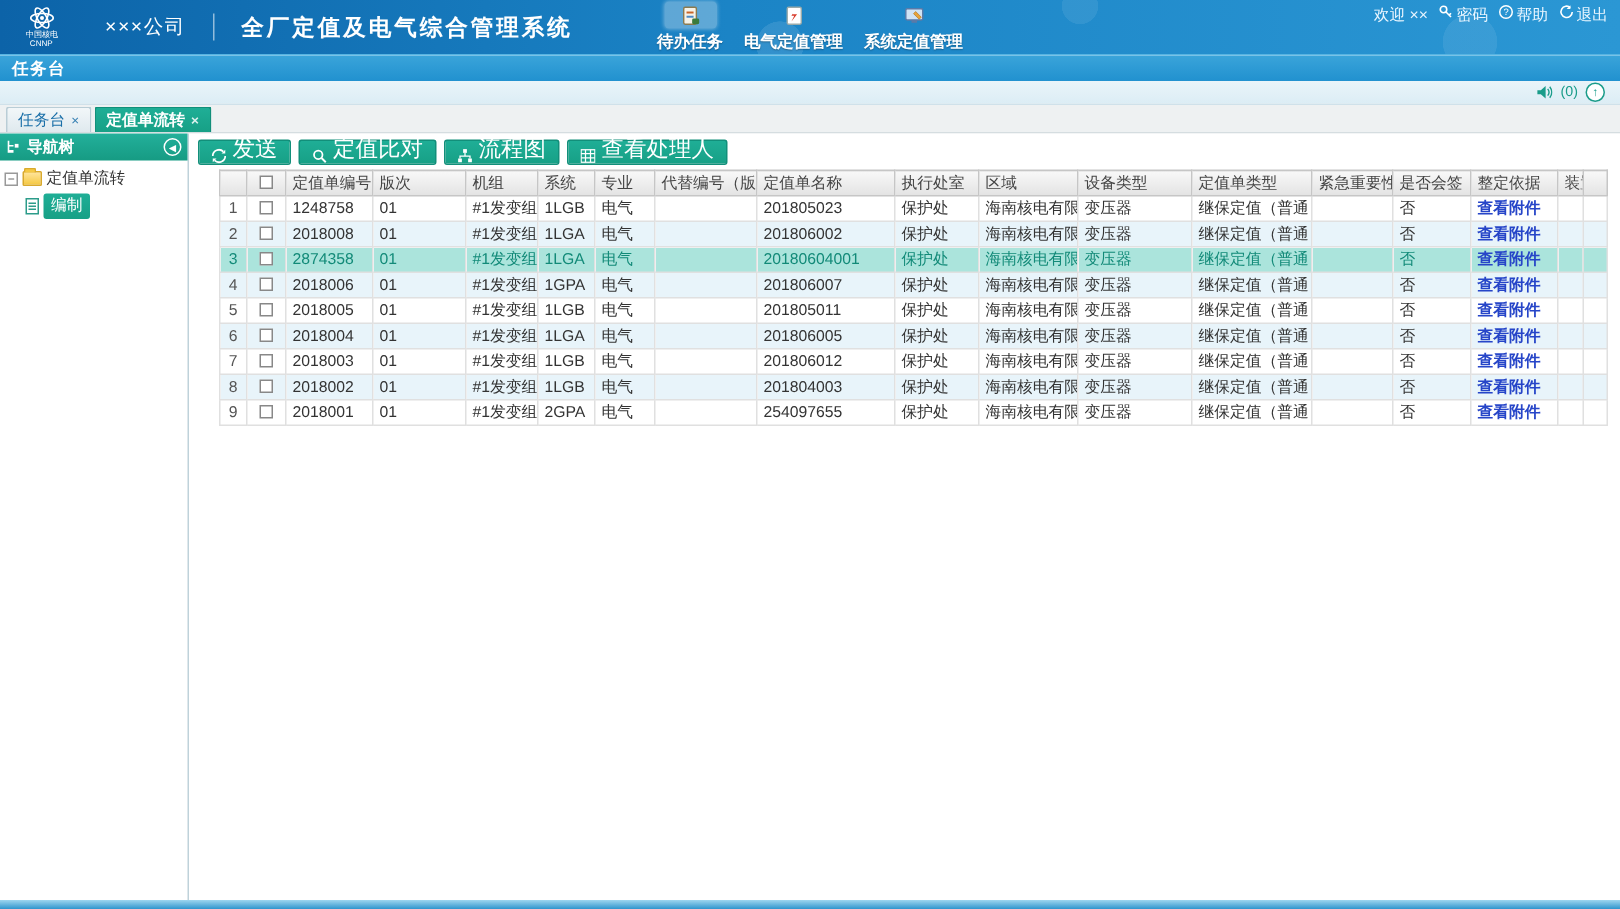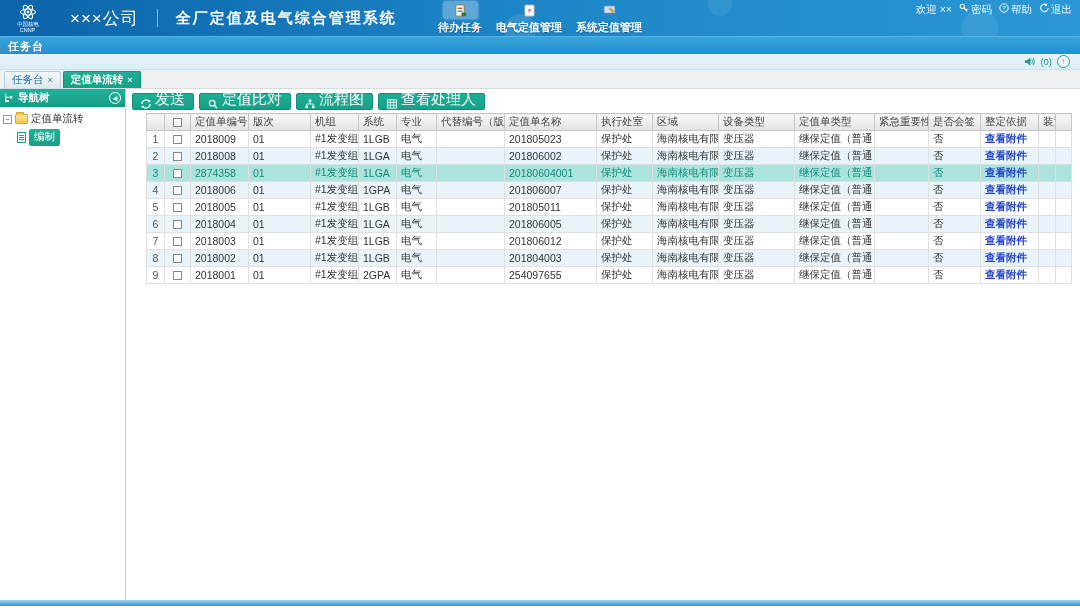--- a/index.html
+++ b/index.html
@@ -12,21 +12,21 @@
     background:linear-gradient(90deg,#0c63a8 0%,#1b84c6 45%,#2b97d4 100%);
     background-color:#1b84c6; color:#fff; }
   .topbar:before { content:""; position:absolute; inset:0;
     background:radial-gradient(circle 26px at 520px 30px,rgba(255,255,255,.10) 60%,transparent 61%),
                radial-gradient(circle 20px at 720px 4px,rgba(255,255,255,.08) 60%,transparent 61%),
                radial-gradient(circle 30px at 980px 28px,rgba(255,255,255,.08) 60%,transparent 61%); }
   .brand { position:absolute; left:8px; top:3px; display:flex; align-items:center; gap:8px; }
   .logo { display:flex; flex-direction:column; align-items:center; width:40px; }
   .logo svg { width:18px; height:18px; }
   .logo-cap { font-size:6px; line-height:6px; transform:scale(.9); white-space:nowrap; }
-  .company { font-size:17px; letter-spacing:1px; margin-left:14px; }
+  .company { font-size:13px; letter-spacing:1px; margin-left:14px; }
   .vdiv { width:1px; height:18px; background:rgba(255,255,255,.55); margin:0 10px; }
   .sys-title { font-size:15px; font-weight:bold; letter-spacing:2px; }
   .mainnav { position:absolute; left:438px; top:1px; display:flex; align-items:flex-end; gap:14px; }
   .nav-item { display:flex; flex-direction:column; align-items:center; cursor:pointer; }
   .nav-icobox { padding:2px 10px 1px; border-radius:3px; }
   .nav-item.active .nav-icobox { background:rgba(255,255,255,.30); box-shadow:0 0 3px rgba(255,255,255,.4); }
   .nav-item svg { width:15px; height:15px; display:block; }
   .nav-label { font-size:11px; font-weight:bold; color:#fff; margin-top:1px; white-space:nowrap; text-shadow:0 1px 1px rgba(0,0,0,.3); }
   .userlinks { position:absolute; right:8px; top:3px; display:flex; align-items:center; gap:7px; font-size:10.5px; color:#eaf6ff; }
   .userlinks .ulink { display:flex; align-items:flex-start; gap:2px; cursor:pointer; }
@@ -319,21 +319,21 @@
                 <th>是否会签</th>
                 <th>整定依据</th>
                 <th>装置定值</th>
                 <th></th>
               </tr>
             </thead>
             <tbody>
               <tr>
                 <td class="num">1</td>
                 <td class="num"><span class="cb"></span></td>
-                <td>2018009</td>
+                <td>1248758</td>
                 <td>01</td>
                 <td>#1发变组</td>
                 <td>1LGB</td>
                 <td>电气</td>
                 <td></td>
                 <td>201805023</td>
                 <td>保护处</td>
                 <td>海南核电有限公司</td>
                 <td>变压器</td>
                 <td>继保定值（普通）</td>

